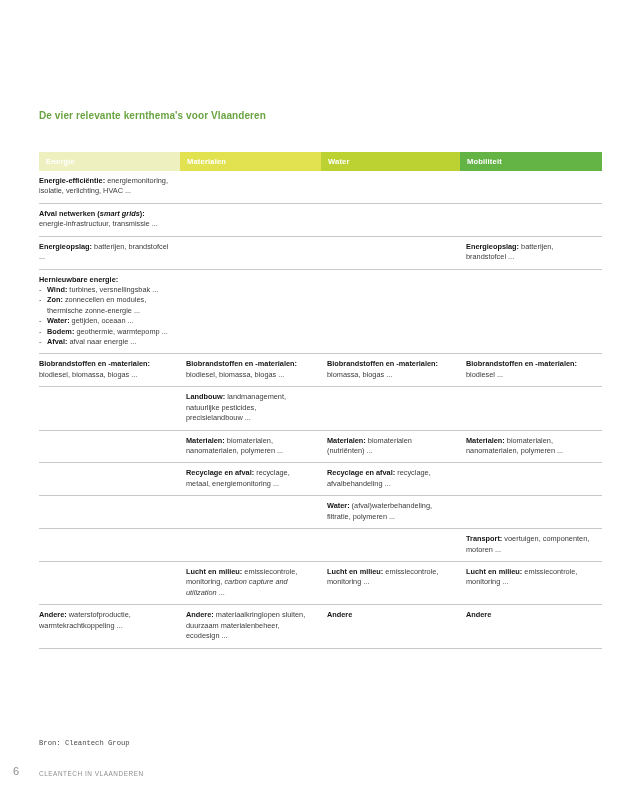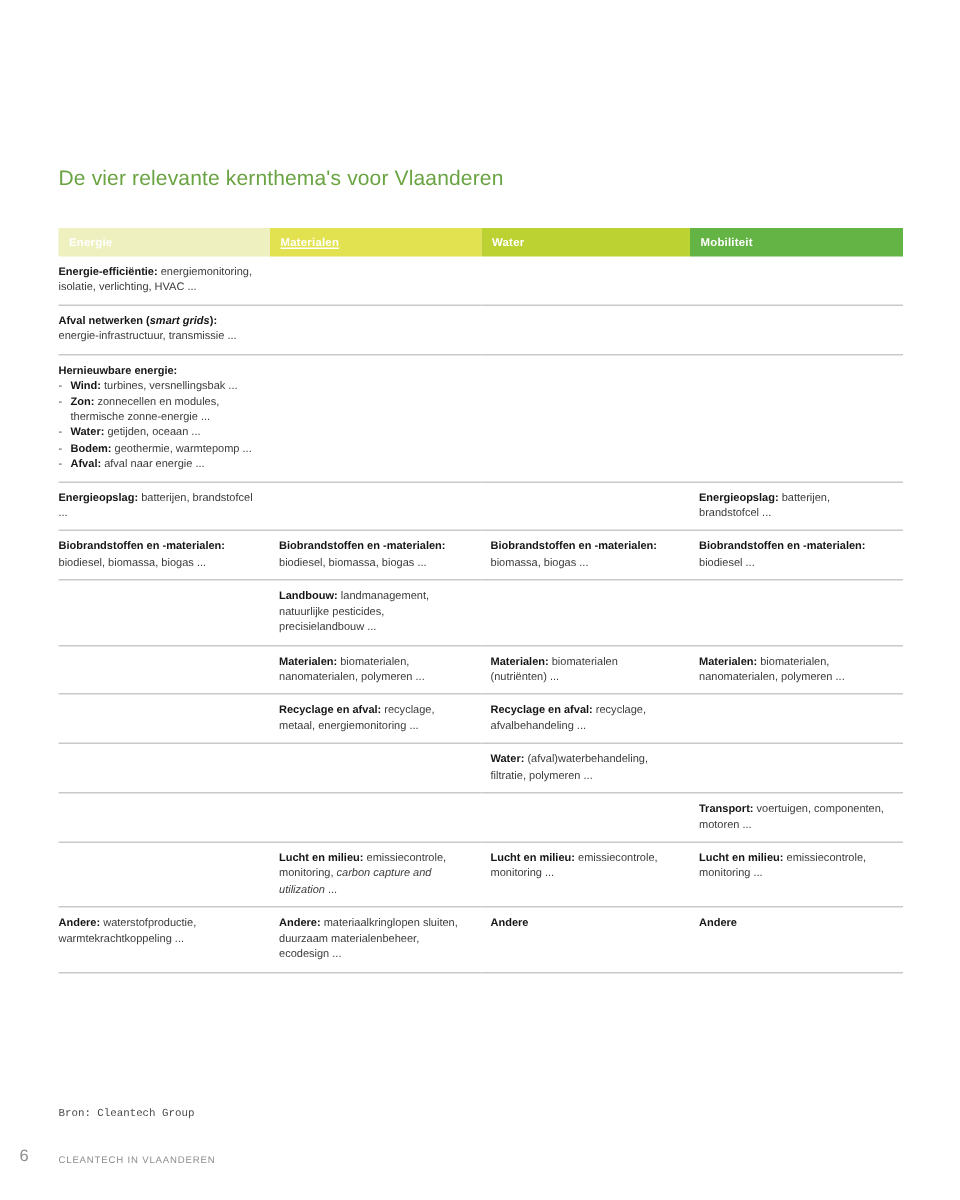--- a/index.html
+++ b/index.html
@@ -19,22 +19,22 @@
     position: absolute;
     inset: 0;
     background: #ffffff;
   }
 
   
   .page-title {
     position: absolute;
     left: 39px;
     top: 110px;
-    font-size: 14px;
-    font-weight: normal;
+    font-size: 10px;
+    font-weight: bold;
     color: #6aa442;
     letter-spacing: 0.1px;
   }
 
   
   .table-wrap {
     position: absolute;
     left: 39px;
     top: 152px;
     width: 563px;
@@ -53,21 +53,21 @@
     height: 19px;
     padding: 0 12px 0 7px;
     text-align: left;
     vertical-align: middle;
     font-size: 7.6px;
     font-weight: bold;
     color: #ffffff;
     letter-spacing: 0.15px;
   }
   thead th.h1 { background: #eef0c0; color: #ffffff; }
-  thead th.h2 { background: #e2e251; text-decoration: underline; }
+  thead th.h2 { background: #e2e251; }
   thead th.h3 { background: #bcd233; }
   thead th.h4 { background: #63b345; }
 
   tbody td {
     vertical-align: top;
     padding: 5px 9px 6px 0;
     border-bottom: 1px solid #c9c9c9;
     font-size: 7.35px;
     line-height: 1.42;
     color: #3b3b3b;
@@ -168,38 +168,38 @@
             <td class="col3"><span class="empty-cell"></span></td>
             <td class="col4"><span class="empty-cell"></span></td>
           </tr>
           <tr>
             <td class="col1 pad"><b class="lbl">Afval netwerken (</b><span class="bital">smart grids</span><b class="lbl">):</b><span> energie-infrastructuur, transmissie ...</span></td>
             <td class="col2"><span class="empty-cell"></span></td>
             <td class="col3"><span class="empty-cell"></span></td>
             <td class="col4"><span class="empty-cell"></span></td>
           </tr>
           <tr>
+            <td class="col1 pad"><b class="lbl">Energieopslag:</b><span> batterijen, brandstofcel ...</span></td>
+            <td class="col2"><span class="empty-cell"></span></td>
+            <td class="col3"><span class="empty-cell"></span></td>
+            <td class="col4"><b class="lbl">Energieopslag:</b><span> batterijen, brandstofcel ...</span></td>
+          </tr>
+          <tr>
             <td class="col1 pad"><b class="lbl">Hernieuwbare energie:</b><ul class="blist">
                 <li><b class="lbl">Wind:</b><span> turbines, versnellingsbak ...</span></li>
                 <li><b class="lbl">Zon:</b><span> zonnecellen en modules, thermische zonne-energie ...</span></li>
                 <li><b class="lbl">Water:</b><span> getijden, oceaan ...</span></li>
                 <li><b class="lbl">Bodem:</b><span> geothermie, warmtepomp ...</span></li>
                 <li><b class="lbl">Afval:</b><span> afval naar energie ...</span></li>
               </ul></td>
             <td class="col2"><span class="empty-cell"></span></td>
             <td class="col3"><span class="empty-cell"></span></td>
             <td class="col4"><span class="empty-cell"></span></td>
           </tr>
           <tr>
-            <td class="col1 pad"><b class="lbl">Energieopslag:</b><span> batterijen, brandstofcel ...</span></td>
-            <td class="col2"><span class="empty-cell"></span></td>
-            <td class="col3"><span class="empty-cell"></span></td>
-            <td class="col4"><b class="lbl">Energieopslag:</b><span> batterijen, brandstofcel ...</span></td>
-          </tr>
-          <tr>
             <td class="col1 pad"><b class="lbl">Biobrandstoffen en -materialen:</b><span> biodiesel, biomassa, biogas ...</span></td>
             <td class="col2"><b class="lbl">Biobrandstoffen en -materialen:</b><span> biodiesel, biomassa, biogas ...</span></td>
             <td class="col3"><b class="lbl">Biobrandstoffen en -materialen:</b><span> biomassa, biogas ...</span></td>
             <td class="col4"><b class="lbl">Biobrandstoffen en -materialen:</b><span> biodiesel ...</span></td>
           </tr>
           <tr>
             <td class="col1 pad"><span class="empty-cell"></span></td>
             <td class="col2"><b class="lbl">Landbouw:</b><span> landmanagement, natuurlijke pesticides, precisielandbouw ...</span></td>
             <td class="col3"><span class="empty-cell"></span></td>
             <td class="col4"><span class="empty-cell"></span></td>

